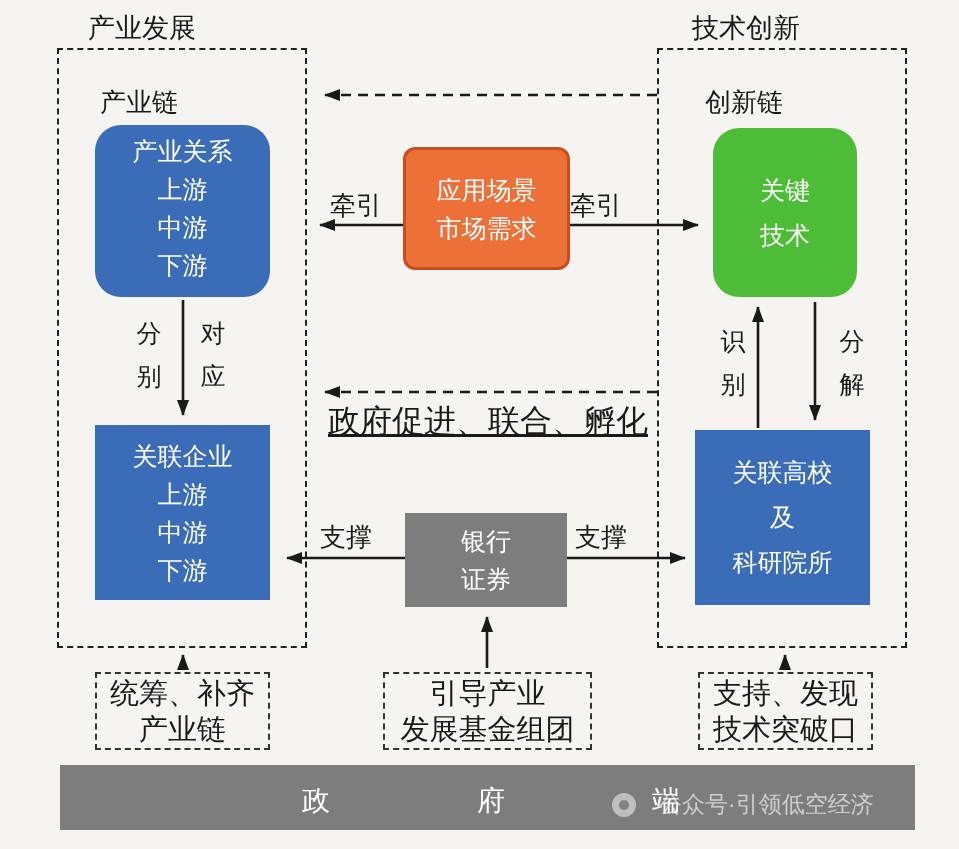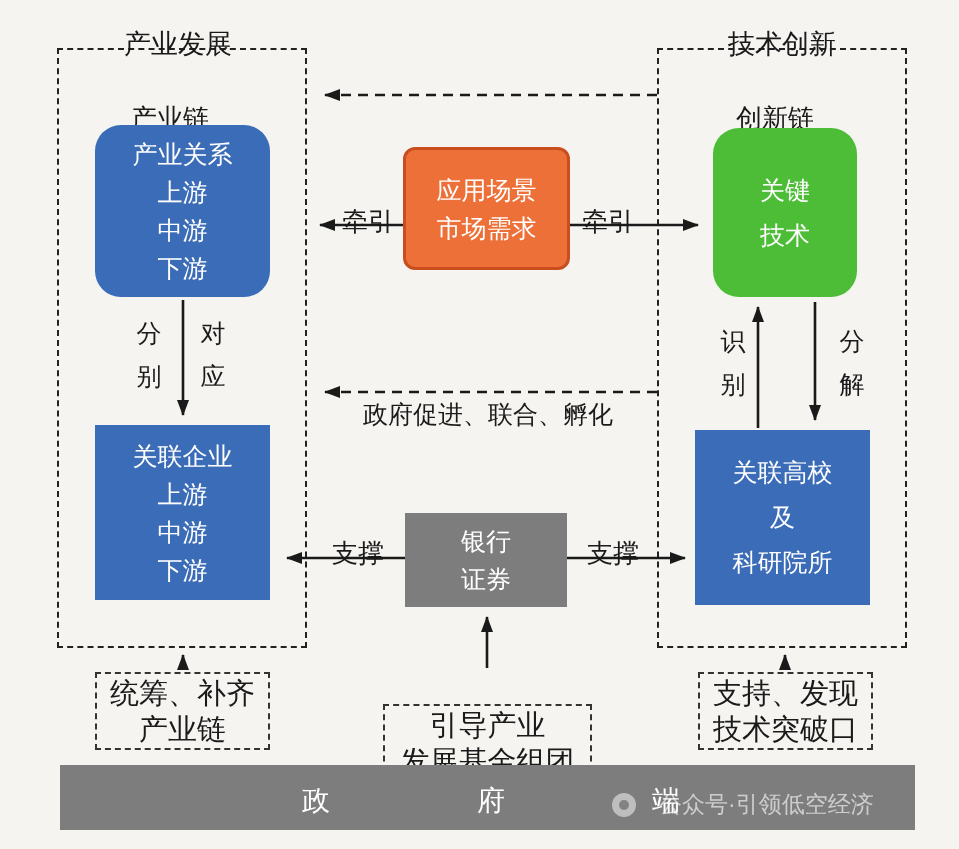--- a/index.html
+++ b/index.html
@@ -10,21 +10,21 @@
   body{font-family:"Liberation Sans","DejaVu Sans",sans-serif; background:#e9e8e5;}
   .canvas{position:relative; width:959px; height:849px; background:var(--bg); overflow:hidden; color:var(--ink);}
   .panel{position:absolute; border:2px dashed #222; background:transparent;}
   .box{position:absolute; color:#fff; text-align:center; white-space:pre-line;
        display:flex; align-items:center; justify-content:center;}
   .blue{background:var(--blue);}
   .green{background:var(--green);}
   .grayb{background:var(--gray);}
   .orange{background:var(--orange); border:3px solid var(--orange_border); color:#fff;}
   .rounded{border-radius:26px;}
-  .label{position:absolute; text-align:center; color:var(--ink); font-size:26px;margin-top:16px;}
+  .label{position:absolute; text-align:left; color:var(--ink); font-size:26px;}
   .vlabel{position:absolute; text-align:center; color:var(--ink); font-size:25px; white-space:pre-line; line-height:43px;}
   .boxtext{font-size:25px; line-height:38px;}
   .boxtext-lg{font-size:25px; line-height:45px;}
   .dashed-box{position:absolute; border:2px dashed #333; background:transparent; color:var(--ink);
        text-align:center; white-space:pre-line; font-size:29px; line-height:36px;
        display:flex; align-items:center; justify-content:center;}
   .bar{position:absolute; left:60px; top:765px; width:855px; height:65px; background:var(--gray);}
   .bar-char{position:absolute; top:17px; width:32px; text-align:center; color:#fff; font-size:28px;}
   .watermark{position:absolute; left:612px; top:789px; display:flex; align-items:center; gap:23px;
        color:rgba(255,255,255,0.62); font-size:23px;}
@@ -42,56 +42,56 @@
 
   <div class="panel" style="left:57px; top:48px; width:250px; height:600px;"></div>
   <div class="panel" style="left:657px; top:48px; width:250px; height:600px;"></div>
 
   <div class="label" style="left:88px; top:10px; width:180px; font-size:27px;">产业发展</div>
   <div class="label" style="left:692px; top:10px; width:180px; font-size:27px;">技术创新</div>
 
   <div class="label" style="left:100px; top:85px; width:140px;">产业链</div>
   <div class="label" style="left:705px; top:85px; width:140px;">创新链</div>
 
-  <div class="box blue rounded boxtext" style="left:95px; top:125px; width:175px; height:172px;">产业关系
+  <div class="box blue rounded boxtext" style="left:95px; top:125px; width:175px; height:172px;font-family:Liberation Mono, monospace;">产业关系
 上游
 中游
 下游</div>
   <div class="box green rounded boxtext-lg" style="left:713px; top:128px; width:144px; height:169px;">关键
 技术</div>
   <div class="box orange rounded boxtext" style="left:403px; top:147px; width:167px; height:123px; border-radius:12px;">应用场景
 市场需求</div>
   <div class="box blue boxtext" style="left:95px; top:425px; width:175px; height:175px;">关联企业
 上游
 中游
 下游</div>
   <div class="box grayb boxtext" style="left:405px; top:513px; width:162px; height:94px;">银行
 证券</div>
   <div class="box blue boxtext-lg" style="left:695px; top:430px; width:175px; height:175px;">关联高校
 及
 科研院所</div>
 
   <div class="label" style="left:330px; top:188px; width:76px;">牵引</div>
   <div class="label" style="left:570px; top:188px; width:76px;">牵引</div>
-  <div class="label" style="left:328px; top:382px; width:320px; font-size:25px;">政府促进、联合、孵化</div>
+  <div class="label" style="left:328px; top:400px; width:320px; font-size:32px;text-decoration:underline;">政府促进、联合、孵化</div>
   <div class="label" style="left:320px; top:520px; width:76px;">支撑</div>
   <div class="label" style="left:575px; top:520px; width:76px;">支撑</div>
 
   <div class="vlabel" style="left:130px; top:312px; width:38px;">分
 别</div>
   <div class="vlabel" style="left:194px; top:312px; width:38px;">对
 应</div>
   <div class="vlabel" style="left:714px; top:320px; width:38px;">识
 别</div>
   <div class="vlabel" style="left:833px; top:320px; width:38px;">分
 解</div>
 
   <div class="dashed-box" style="left:95px; top:672px; width:175px; height:78px;">统筹、补齐
 产业链</div>
-  <div class="dashed-box" style="left:383px; top:704px; width:209px; height:78px;">引导产业
+  <div class="dashed-box" style="left:383px; top:672px; width:209px; height:78px;">引导产业
 发展基金组团</div>
   <div class="dashed-box" style="left:698px; top:672px; width:175px; height:78px;">支持、发现
 技术突破口</div>
 
   <div class="bar">
     <span class="bar-char" style="left:240px;">政</span>
     <span class="bar-char" style="left:415px;">府</span>
     <span class="bar-char" style="left:590px;">端</span>
   </div>
 

